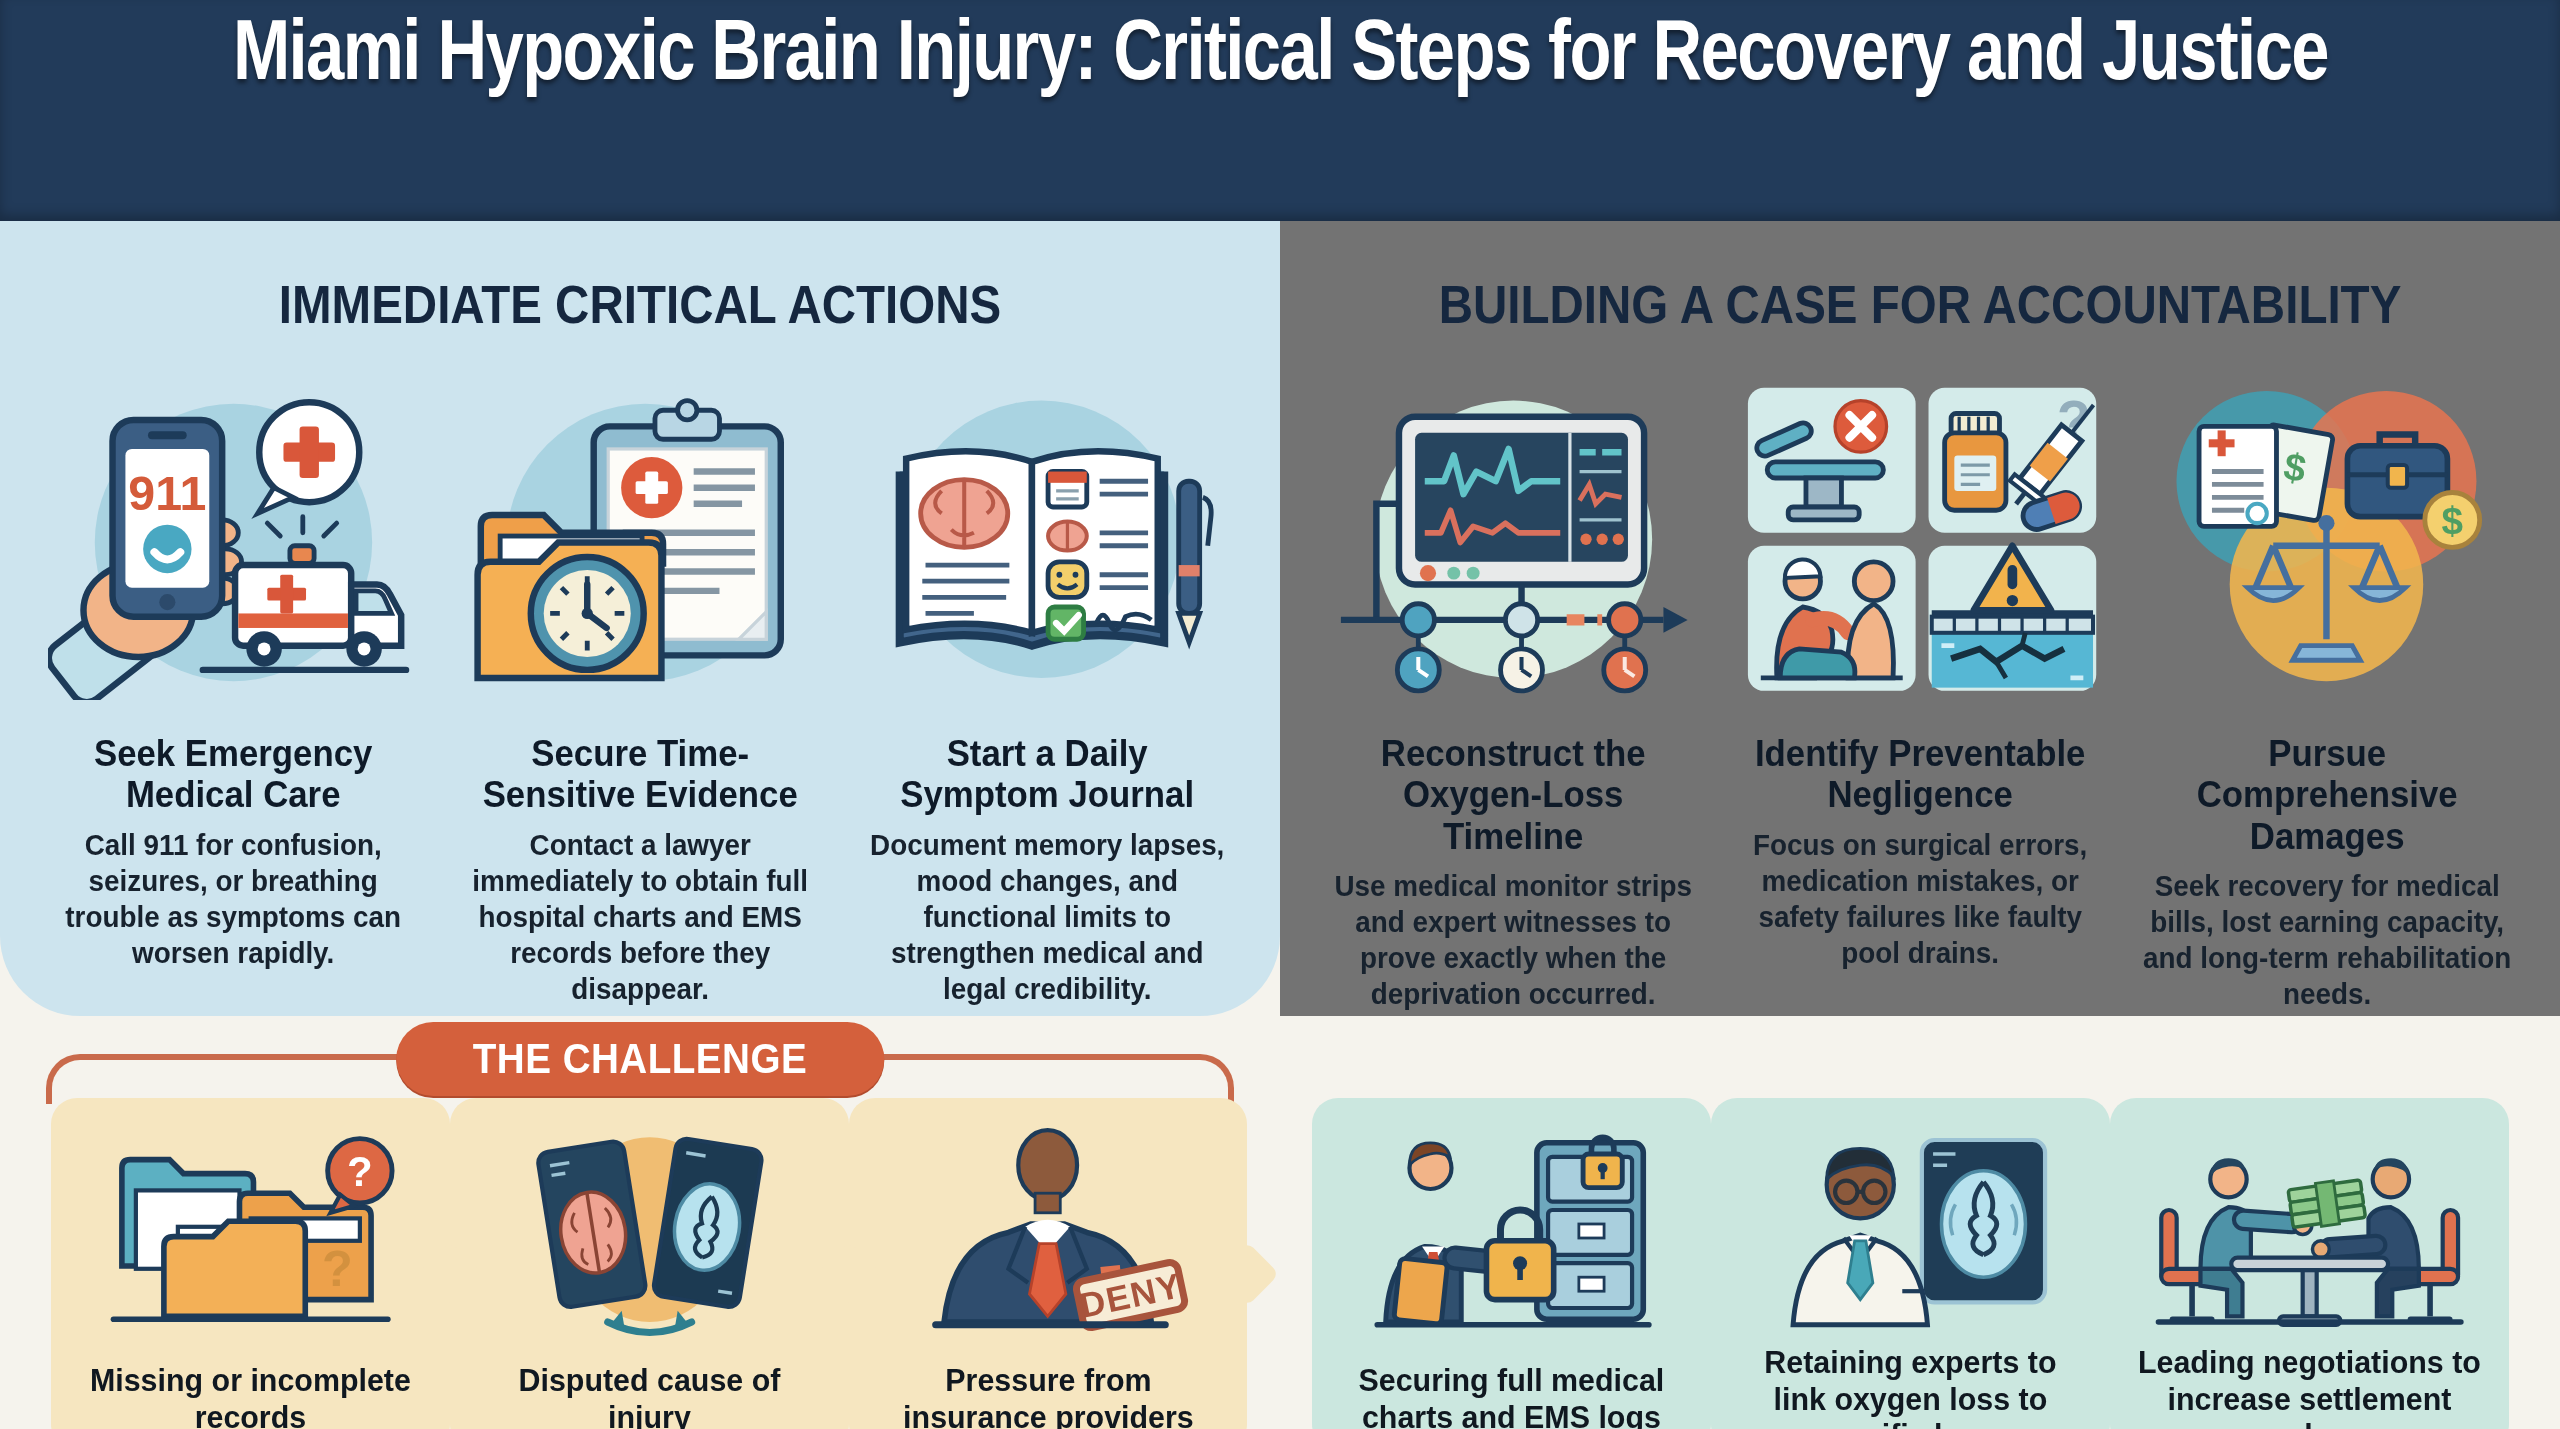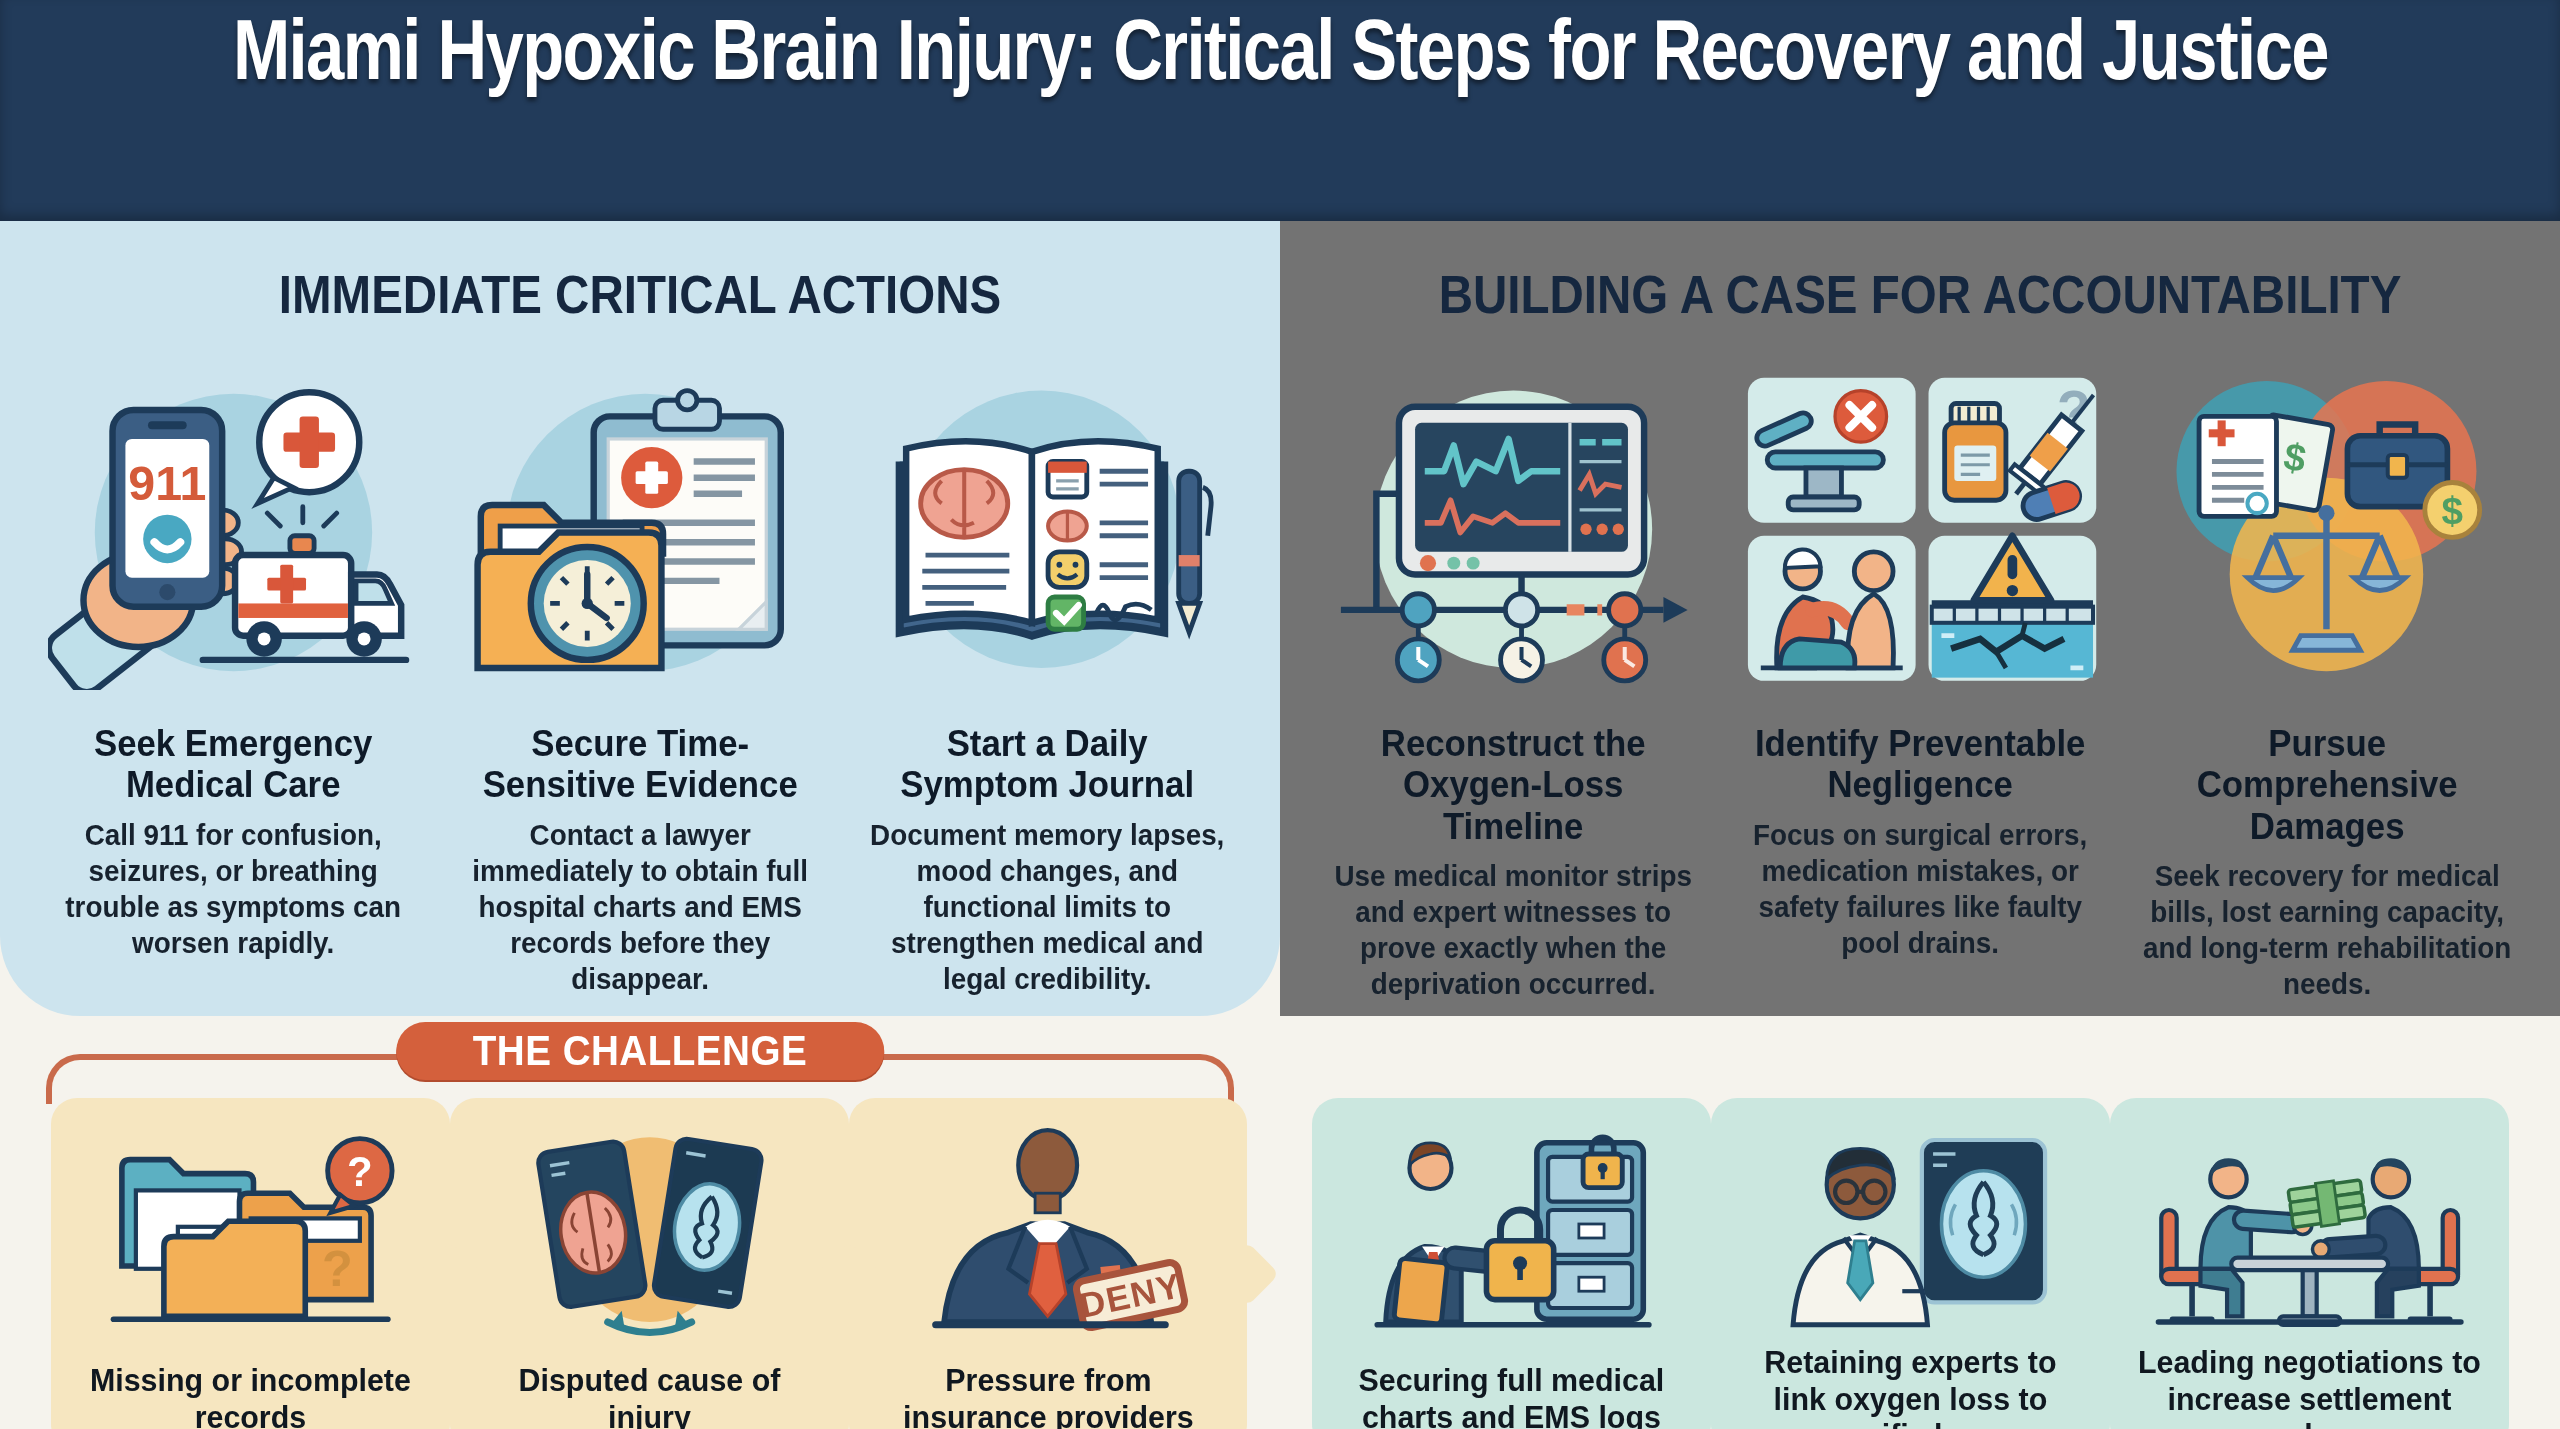--- a/index.html
+++ b/index.html
@@ -6,21 +6,21 @@
   .canvas{width:2560px;height:1429px;overflow:hidden;position:relative;background:#f5f3ed;}
 
   
   .header{height:221px;background:#223b5a;display:flex;align-items:flex-start;justify-content:center;
           box-shadow:inset 0 -6px 12px rgba(0,0,0,.25);}
   .header .title{color:#ffffff;font-size:86px;font-weight:bold;white-space:nowrap;
           transform:scaleX(.8);letter-spacing:-2px;text-shadow:0 4px 5px rgba(0,0,0,.45);}
 
   
   .main{display:flex;height:795px;background:#f5f3ed;}
-  .panel{width:50%;box-sizing:border-box;padding-top:30px;}
+  .panel{width:50%;box-sizing:border-box;padding-top:40px;}
   .panel.left{background:#cde4ee;border-radius:0 0 80px 80px;}
   .panel.right{background:#737373;}
   .panel h2{text-align:center;font-size:54px;font-weight:bold;color:#15273f;margin:12px 0 18px;
           transform:scaleX(.88);letter-spacing:0;}
   .items{display:flex;justify-content:space-between;padding:0 40px;}
   .item{width:32.2%;text-align:center;}
   .illus{height:372px;display:flex;align-items:center;justify-content:center;}
   .illus svg{width:96%;max-height:372px;}
   .item h3{font-size:37px;line-height:1.12;margin:8px auto 12px;color:#0e1a28;font-weight:bold;
           transform:scaleX(.94);}
@@ -28,21 +28,21 @@
           transform:scaleX(.96);}
 
   
   .bottom{height:448px;background:#f5f3ed;box-sizing:border-box;padding-top:16px;}
   .brackets{display:flex;height:62px;}
   .bracket-half{width:50%;position:relative;}
   .bracket-line{position:absolute;left:46px;right:46px;top:22px;height:44px;
           border-style:solid;border-width:6px 6px 0 6px;border-radius:34px 34px 0 0;}
   .bracket-half.challenge .bracket-line{border-color:#c96a4b;}
   .bracket-half.solution  .bracket-line{border-color:#3e93a3;}
-  .badge{position:absolute;top:-10px;left:50%;transform:translateX(-50%);padding:5px 62px;
+  .badge{position:absolute;top:-10px;left:50%;transform:translateX(-50%);padding:13px 62px;
           border-radius:50px;color:#fff;font-size:42px;font-weight:bold;white-space:nowrap;z-index:3;}
   .badge span{display:inline-block;transform:scaleX(.92);letter-spacing:.5px;}
   .badge.challenge{background:#d4603c;box-shadow:0 2px 0 #b24c2e;}
   .badge.solution{background:#2f8ba0;box-shadow:0 2px 0 #23707f;}
 
   .cards{display:flex;padding:0 44px;margin-top:4px;align-items:stretch;}
   .card{position:relative;z-index:0;border-radius:26px;padding:14px 12px 16px;box-sizing:border-box;
           flex:1 1 0;margin:0 7px;display:flex;flex-direction:column;height:352px;}
   .card.cream{background:#f6e6c0;}
   .card.mint{background:#cbe7df;}

